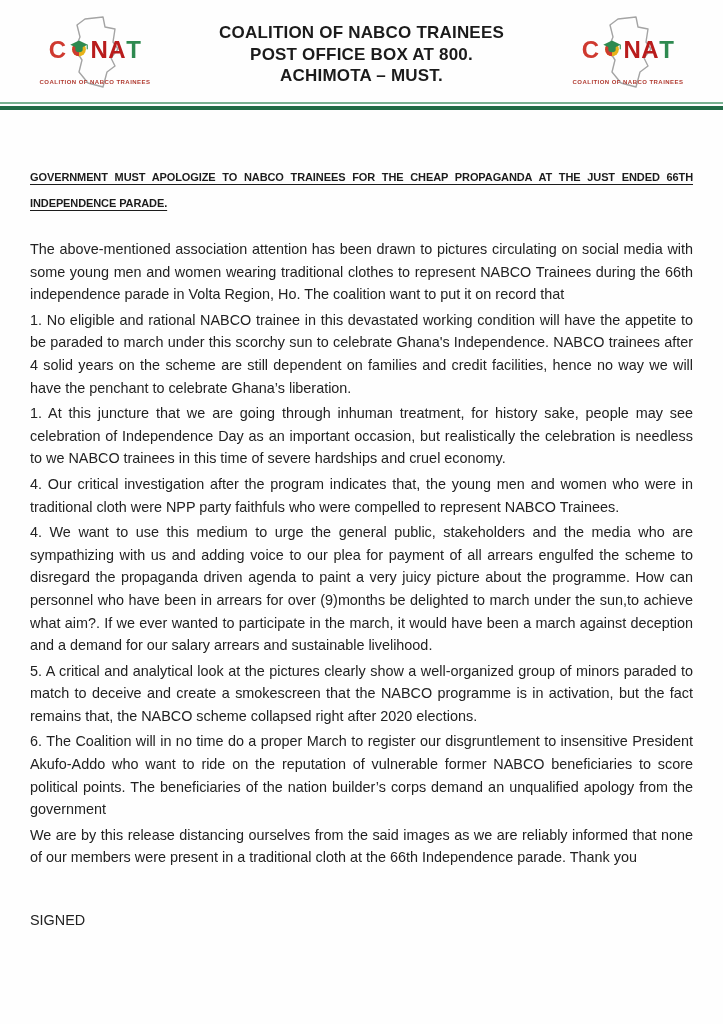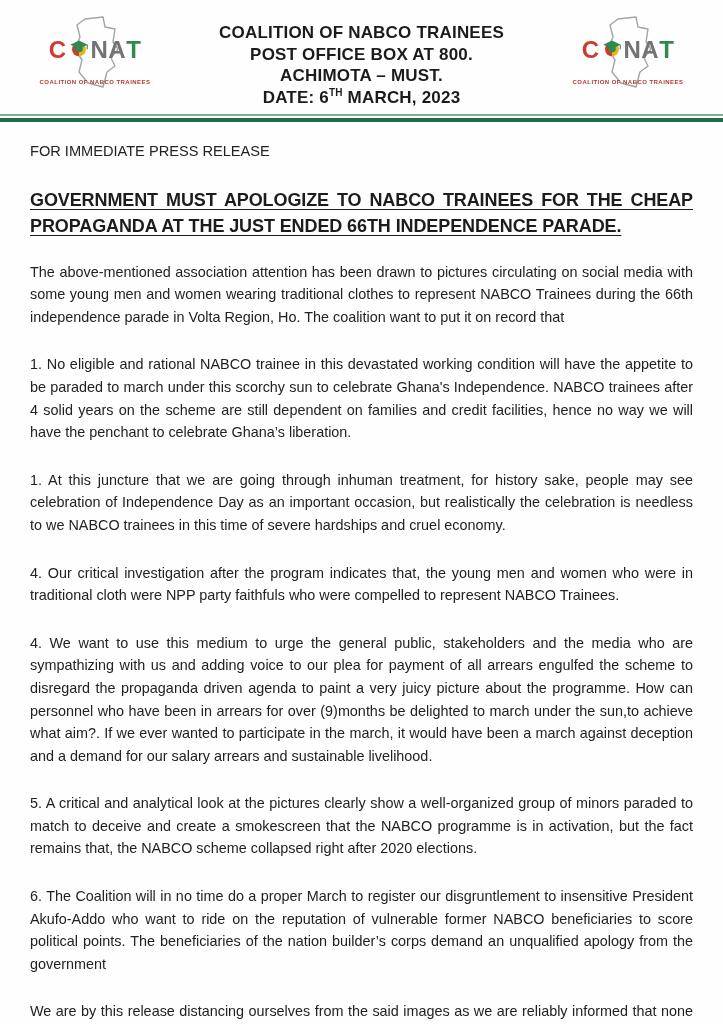--- a/index.html
+++ b/index.html
@@ -46,21 +46,21 @@
     z-index: 2;
     display: flex;
     align-items: center;
     font-weight: 700;
     font-size: 24px;
     letter-spacing: 0.5px;
     line-height: 1;
     margin-top: 12px;
   }
   .wm-red   { color: #cf3a30; }
-  .wm-yellow{ color: #737373; }
+  .wm-yellow{ color: #b91c1c; }
   .wm-green { color: #2e8a50; }
   .cap-icon { display: inline-block; margin: 0 1px; position: relative; top: -1px; }
   .logo-tagline {
     position: relative;
     z-index: 2;
     margin-top: 16px;
     font-size: 6px;
     font-weight: 700;
     letter-spacing: 0.45px;
     color: #b03a30;
@@ -95,30 +95,30 @@
     line-height: 22.6px;
     text-align: justify;
     color: #222222;
   }
   .release-label {
     text-align: left;
     margin: 4px 0 0 0;
     font-size: 14.6px;
   }
   .headline {
-    margin-top: 24px;
-    font-weight: 700;
-    font-size: 18px;
+    margin-top: 40px;
+    font-weight: 700;
+    font-size: 11px;
     line-height: 26px;
     letter-spacing: -0.1px;
     text-decoration: underline;
     text-underline-offset: 3px;
     color: #1c1c1c;
   }
-  .para { margin-top: 25px; }
+  .para { margin-top: 3px; }
   .intro { margin-top: 22px; }
   .sig-block { margin-top: 40px; text-align: left; }
   .sig-line { margin-top: 9px; line-height: 23px; }
   .sig-line.first { margin-top: 0; }
 </style>
 </head>
 <body>
 
 <div class="page">
 
@@ -142,21 +142,20 @@
         <span class="wm-yellow">NA</span>
         <span class="wm-green">T</span>
       </div>
       <div class="logo-tagline">COALITION OF NABCO TRAINEES</div>
     </div>
 
     <div class="head-center">
       <div>COALITION OF NABCO TRAINEES</div>
       <div>POST OFFICE BOX AT 800.</div>
       <div>ACHIMOTA – MUST.</div>
-      <div class="date-line"><span>DATE: 6</span><sup>TH</sup><span> MARCH, 2023</span></div>
     </div>
 
     <div class="logo">
       <svg class="map-svg" width="62" height="78" viewBox="0 0 62 78">
         <path d="M21 5 L39 3 L41 13 L51 15 L49 28 L54 35 L47 44 L51 52 L43 58 L39 73 L24 69 L15 58 L18 46 L11 35 L16 23 L13 11 Z" fill="none" stroke="#9b9b9b" stroke-width="1.4" stroke-linejoin="round"></path>
       </svg>
       <div class="wordmark">
         <span class="wm-red">C</span>
         <span class="cap-icon">
           <svg width="22" height="22" viewBox="0 0 24 24">
@@ -174,21 +173,20 @@
     </div>
   </header>
 
   <div class="divider">
     <div class="thin"></div>
     <div class="gap"></div>
     <div class="thick"></div>
   </div>
 
   <main class="doc-body">
-    <p class="release-label">FOR IMMEDIATE PRESS RELEASE</p>
 
     <h1 class="headline">GOVERNMENT MUST APOLOGIZE TO NABCO TRAINEES FOR THE CHEAP PROPAGANDA AT THE JUST ENDED 66TH INDEPENDENCE PARADE.</h1>
 
     <p class="para intro">The above-mentioned association attention has been drawn to pictures circulating on social media with some young men and women wearing traditional clothes to represent NABCO Trainees during the 66th independence parade in Volta Region, Ho. The coalition want to put it on record that</p>
 
     <p class="para">1.  No eligible and rational NABCO trainee in this devastated working condition will have the appetite to be paraded to march under this scorchy sun to celebrate Ghana's Independence. NABCO trainees after 4 solid years on the scheme are still dependent on families and credit facilities, hence no way we will have the penchant to celebrate Ghana’s liberation.</p>
     <p class="para">1. At this juncture that we are going through inhuman treatment, for history sake, people may see celebration of Independence Day as an important occasion, but realistically the celebration is needless to we NABCO trainees in this time of severe hardships and cruel economy.</p>
     <p class="para">4. Our critical investigation after the program indicates that, the young men and women who were in traditional cloth were NPP party faithfuls who were compelled to represent NABCO Trainees.</p>
     <p class="para">4. We want to use this medium to urge the general public, stakeholders and the media who are sympathizing with us and adding voice to our plea for payment of all arrears engulfed the scheme to disregard the propaganda driven agenda to paint a very juicy picture about the programme. How can personnel who have been in arrears for over (9)months be delighted to march under the sun,to achieve what aim?. If we ever wanted to participate in the march, it would have been a march against deception and a demand for our salary arrears and sustainable livelihood.</p>
     <p class="para">5. A critical and analytical look at the pictures clearly show a well-organized group of minors paraded to match to deceive and create a smokescreen that the NABCO programme is in activation, but the fact remains that, the NABCO scheme collapsed right after 2020 elections.</p>

